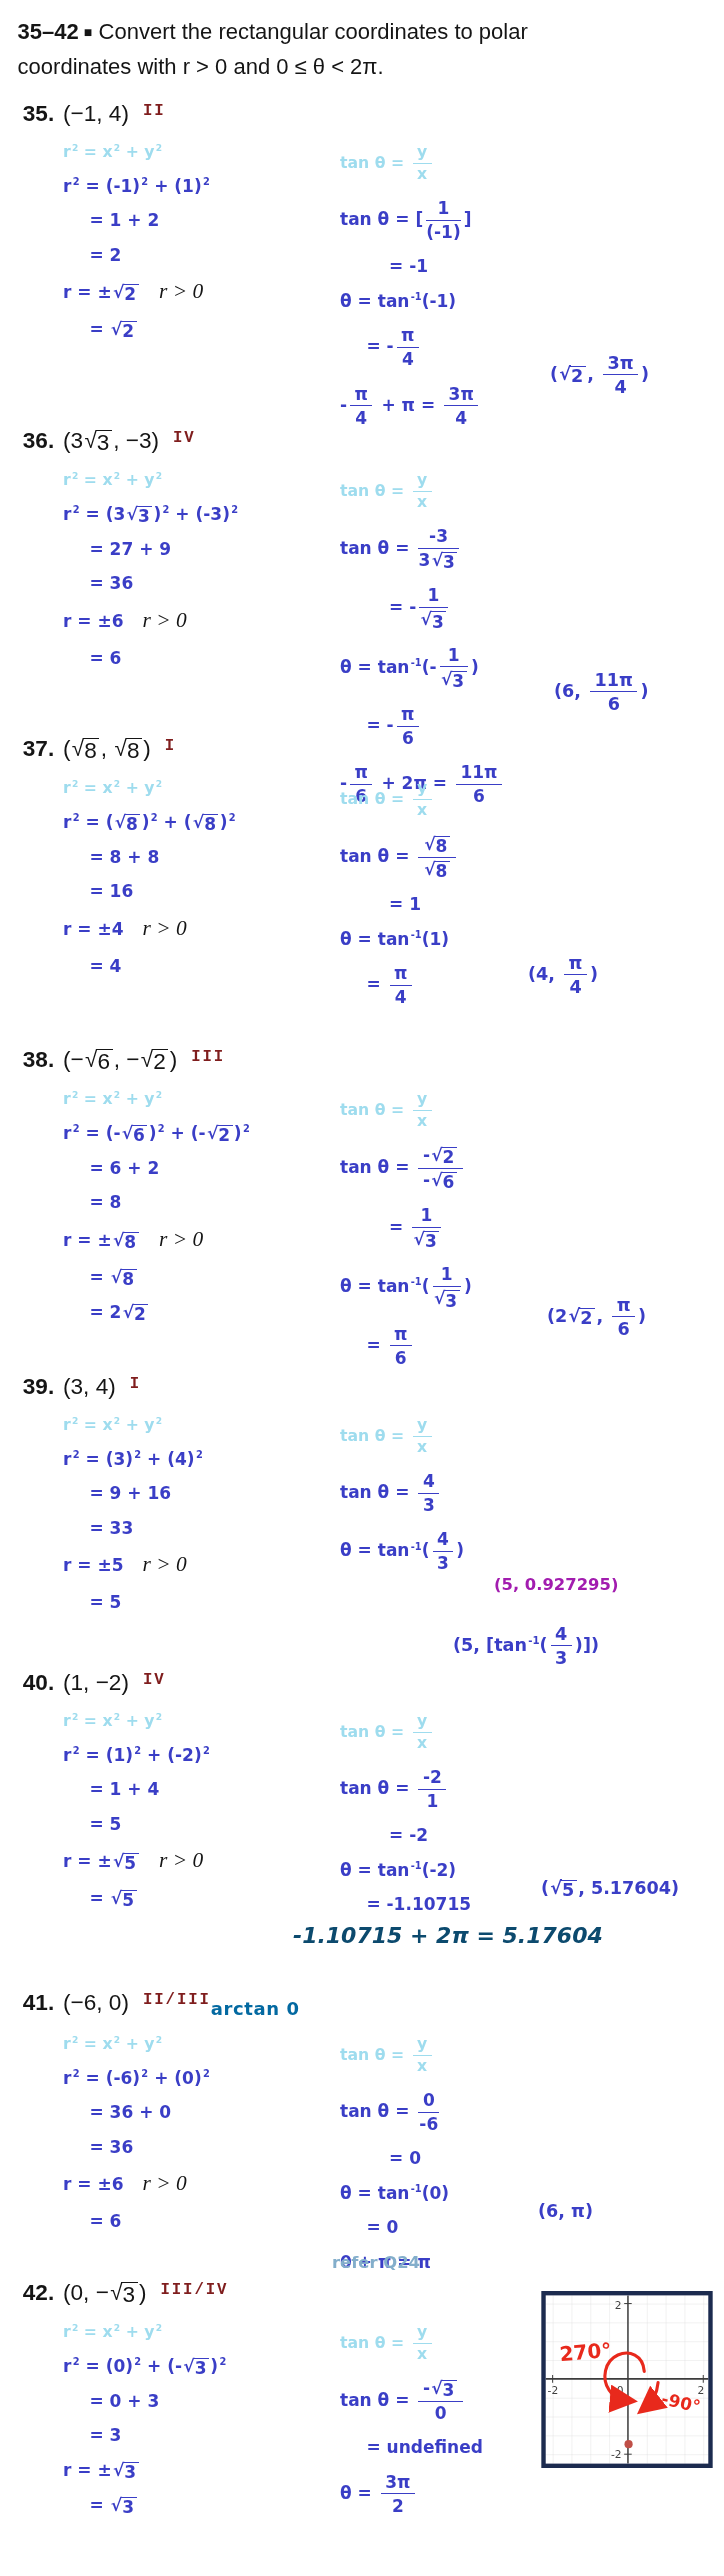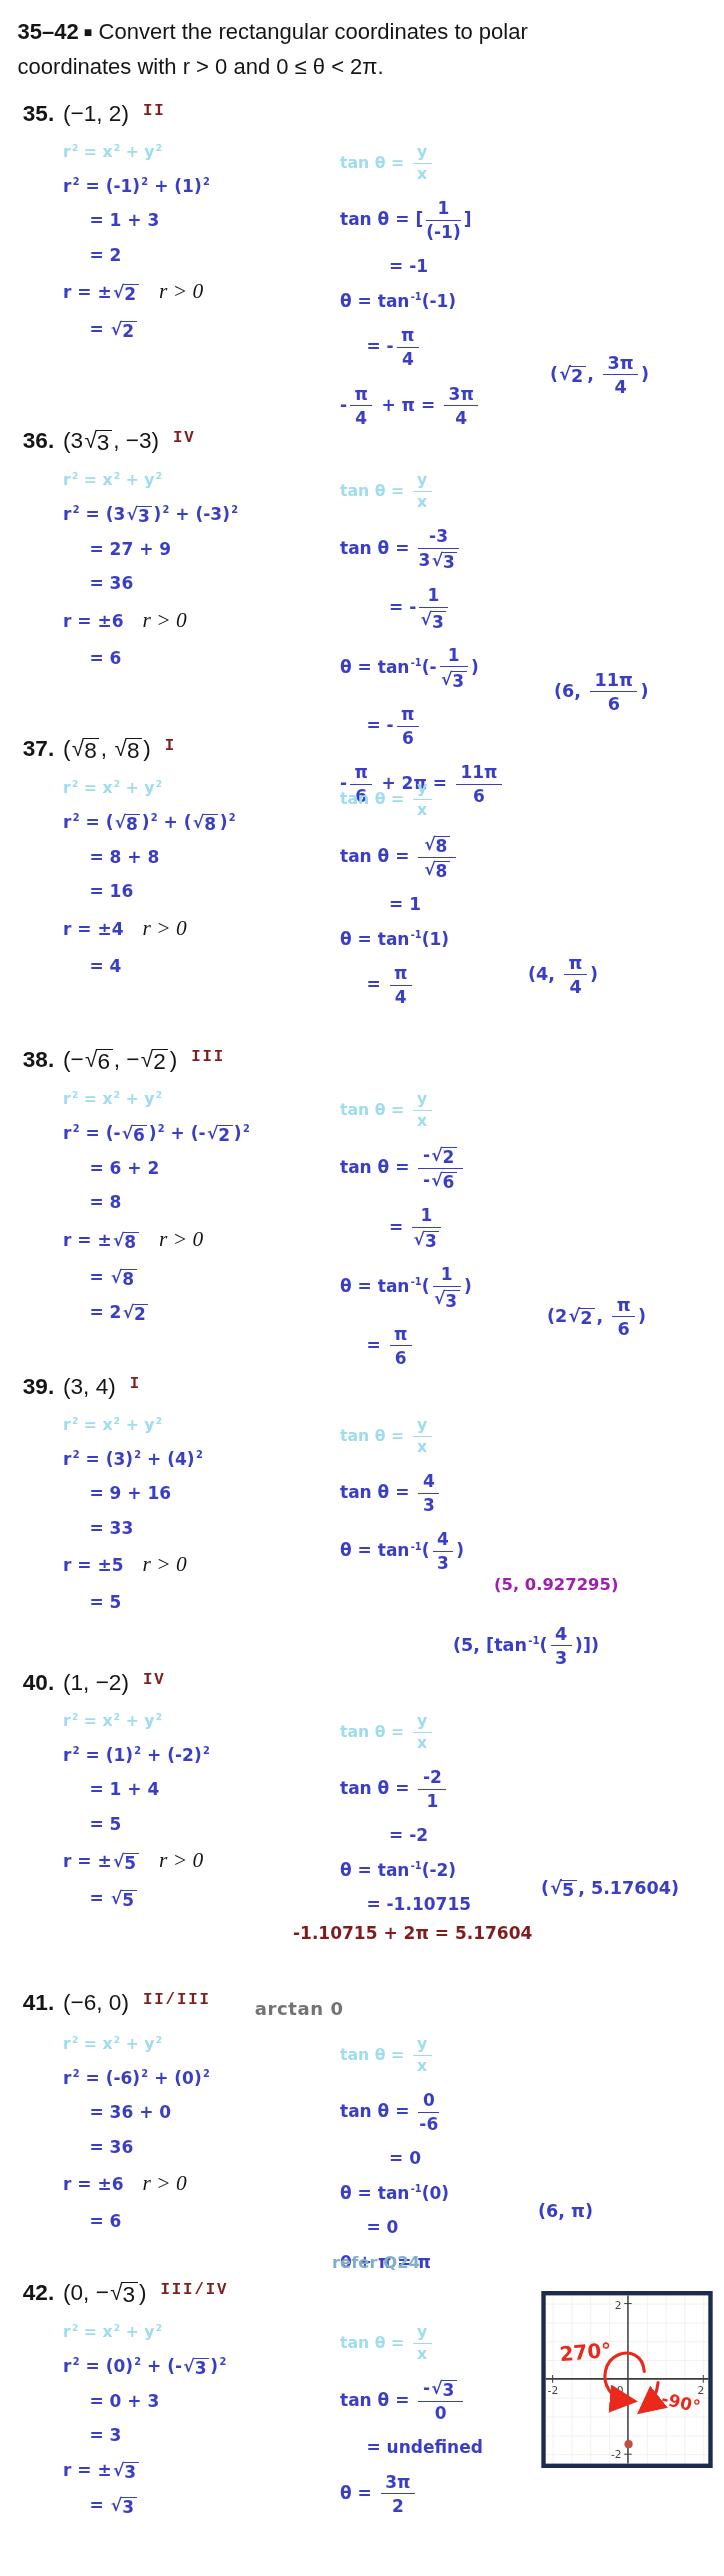--- a/index.html
+++ b/index.html
@@ -12,43 +12,43 @@
   .header{position:absolute;left:17.6px;top:14px;width:616px;font-size:22px;line-height:1.6;}
   .hrange{font-weight:bold;}
   .hbullet{font-size:14px;vertical-align:2.5px;margin:0 6.3px 0 5px;}
 
   
   .problem{position:absolute;left:19px;width:692px;}
   .phead{font-size:22.6px;padding-left:3.8px;white-space:nowrap;}
   .pnum{font-weight:bold;margin-right:8.8px;}
   .pquad{font-family:Liberation Mono, monospace;font-weight:bold;color:#7f1d1d;
          font-size:15.7px;letter-spacing:1.9px;margin-left:14px;vertical-align:5.7px;}
-  .pnote{font-family:"DejaVu Sans",sans-serif;font-weight:bold;color:#737373;
-         font-size:18px;margin-left:44px;vertical-align:-5px;letter-spacing:0.6px;}
+  .pnote{font-family:"DejaVu Sans",sans-serif;font-weight:bold;color:#0369a1;
+         font-size:18px;vertical-align:-5px;letter-spacing:0.6px;}
 
   .work{display:flex;padding-left:44px;margin-top:8.8px;justify-content:center;}
   .col{display:flex;flex-direction:column;align-items:flex-start;}
   .col.left{width:277px;flex:none;}
   .col.right{flex:1;}
   .step{font-family:"DejaVu Sans",sans-serif;font-weight:bold;color:#3a3ec6;
         font-size:17px;margin:7px 0;line-height:1.2;white-space:nowrap;}
   .step.lb{color:#9edcee;font-size:15.7px;}
   .step.i1{margin-left:26.4px;}
   .step.i2{margin-left:49px;}
   .rg{font-family:"Liberation Serif",serif;font-style:italic;font-weight:normal;
       color:#151515;font-size:21.4px;margin-left:19px;}
 
   .answer{position:absolute;font-family:"DejaVu Sans",sans-serif;font-weight:bold;
           color:#3a3ec6;font-size:17.6px;white-space:nowrap;}
   .sidenote{position:absolute;font-family:"DejaVu Sans",sans-serif;font-weight:bold;
             font-size:16.4px;white-space:nowrap;}
   .sidenote.lb{color:#a21caf;}
   .sidenote.sb{color:#83aecb;}
   .extra{position:absolute;font-family:"DejaVu Sans",sans-serif;font-weight:bold;
-         color:#7f1d1d;font-size:17px;white-space:nowrap;}
+         color:#0c4a6e;font-size:22px;white-space:nowrap;font-style:italic;}
 
   
   .frac{display:inline-flex;flex-direction:column;text-align:center;
         vertical-align:middle;margin:0 3.1px;}
   .frac .num{display:block;border-bottom:1.9px solid currentColor;padding:0 4.4px 1.3px;}
   .frac .den{display:block;padding-top:1.3px;}
   .rad{display:inline-flex;align-items:flex-start;white-space:nowrap;margin:0 1.3px;}
   .rad .rsg{line-height:1;}
   .rad .rc{border-top:1.9px solid currentColor;padding:1.3px 2.5px 0 1.3px;margin-left:-1.3px;line-height:1;}
   sup{font-size:0.58em;vertical-align:super;margin-left:1.3px;}
@@ -61,26 +61,26 @@
 <body>
 
 <div class="page">
 
   <div class="header printed">
     <span class="hrange">35–42</span><span class="hbullet">■</span><span>Convert the rectangular coordinates to polar</span><br>
     <span>coordinates with r &gt; 0 and 0 ≤ θ &lt; 2π.</span>
   </div>
 
   <section class="problem" style="top:101px">
-    <div class="phead"><span class="pnum printed">35.</span><span class="ppoint printed">(−1, 2)</span><span class="pquad">II</span></div>
+    <div class="phead"><span class="pnum printed">35.</span><span class="ppoint printed">(−1, 4)</span><span class="pquad">II</span></div>
     <div class="work">
         <div class="col left">
           <div class="step lb">r<sup>2</sup> = x<sup>2</sup> + y<sup>2</sup></div>
           <div class="step">r<sup>2</sup> = (-1)<sup>2</sup> + (1)<sup>2</sup></div>
-          <div class="step i1">= 1 + 3</div>
+          <div class="step i1">= 1 + 2</div>
           <div class="step i1">= 2</div>
           <div class="step">r = ±<span class="rad">
               <span class="rsg">√</span>
               <span class="rc">2</span>
             </span><span class="rg">r &gt; 0</span></div>
           <div class="step i1">= <span class="rad">
               <span class="rsg">√</span>
               <span class="rc">2</span>
             </span></div>
         </div>

